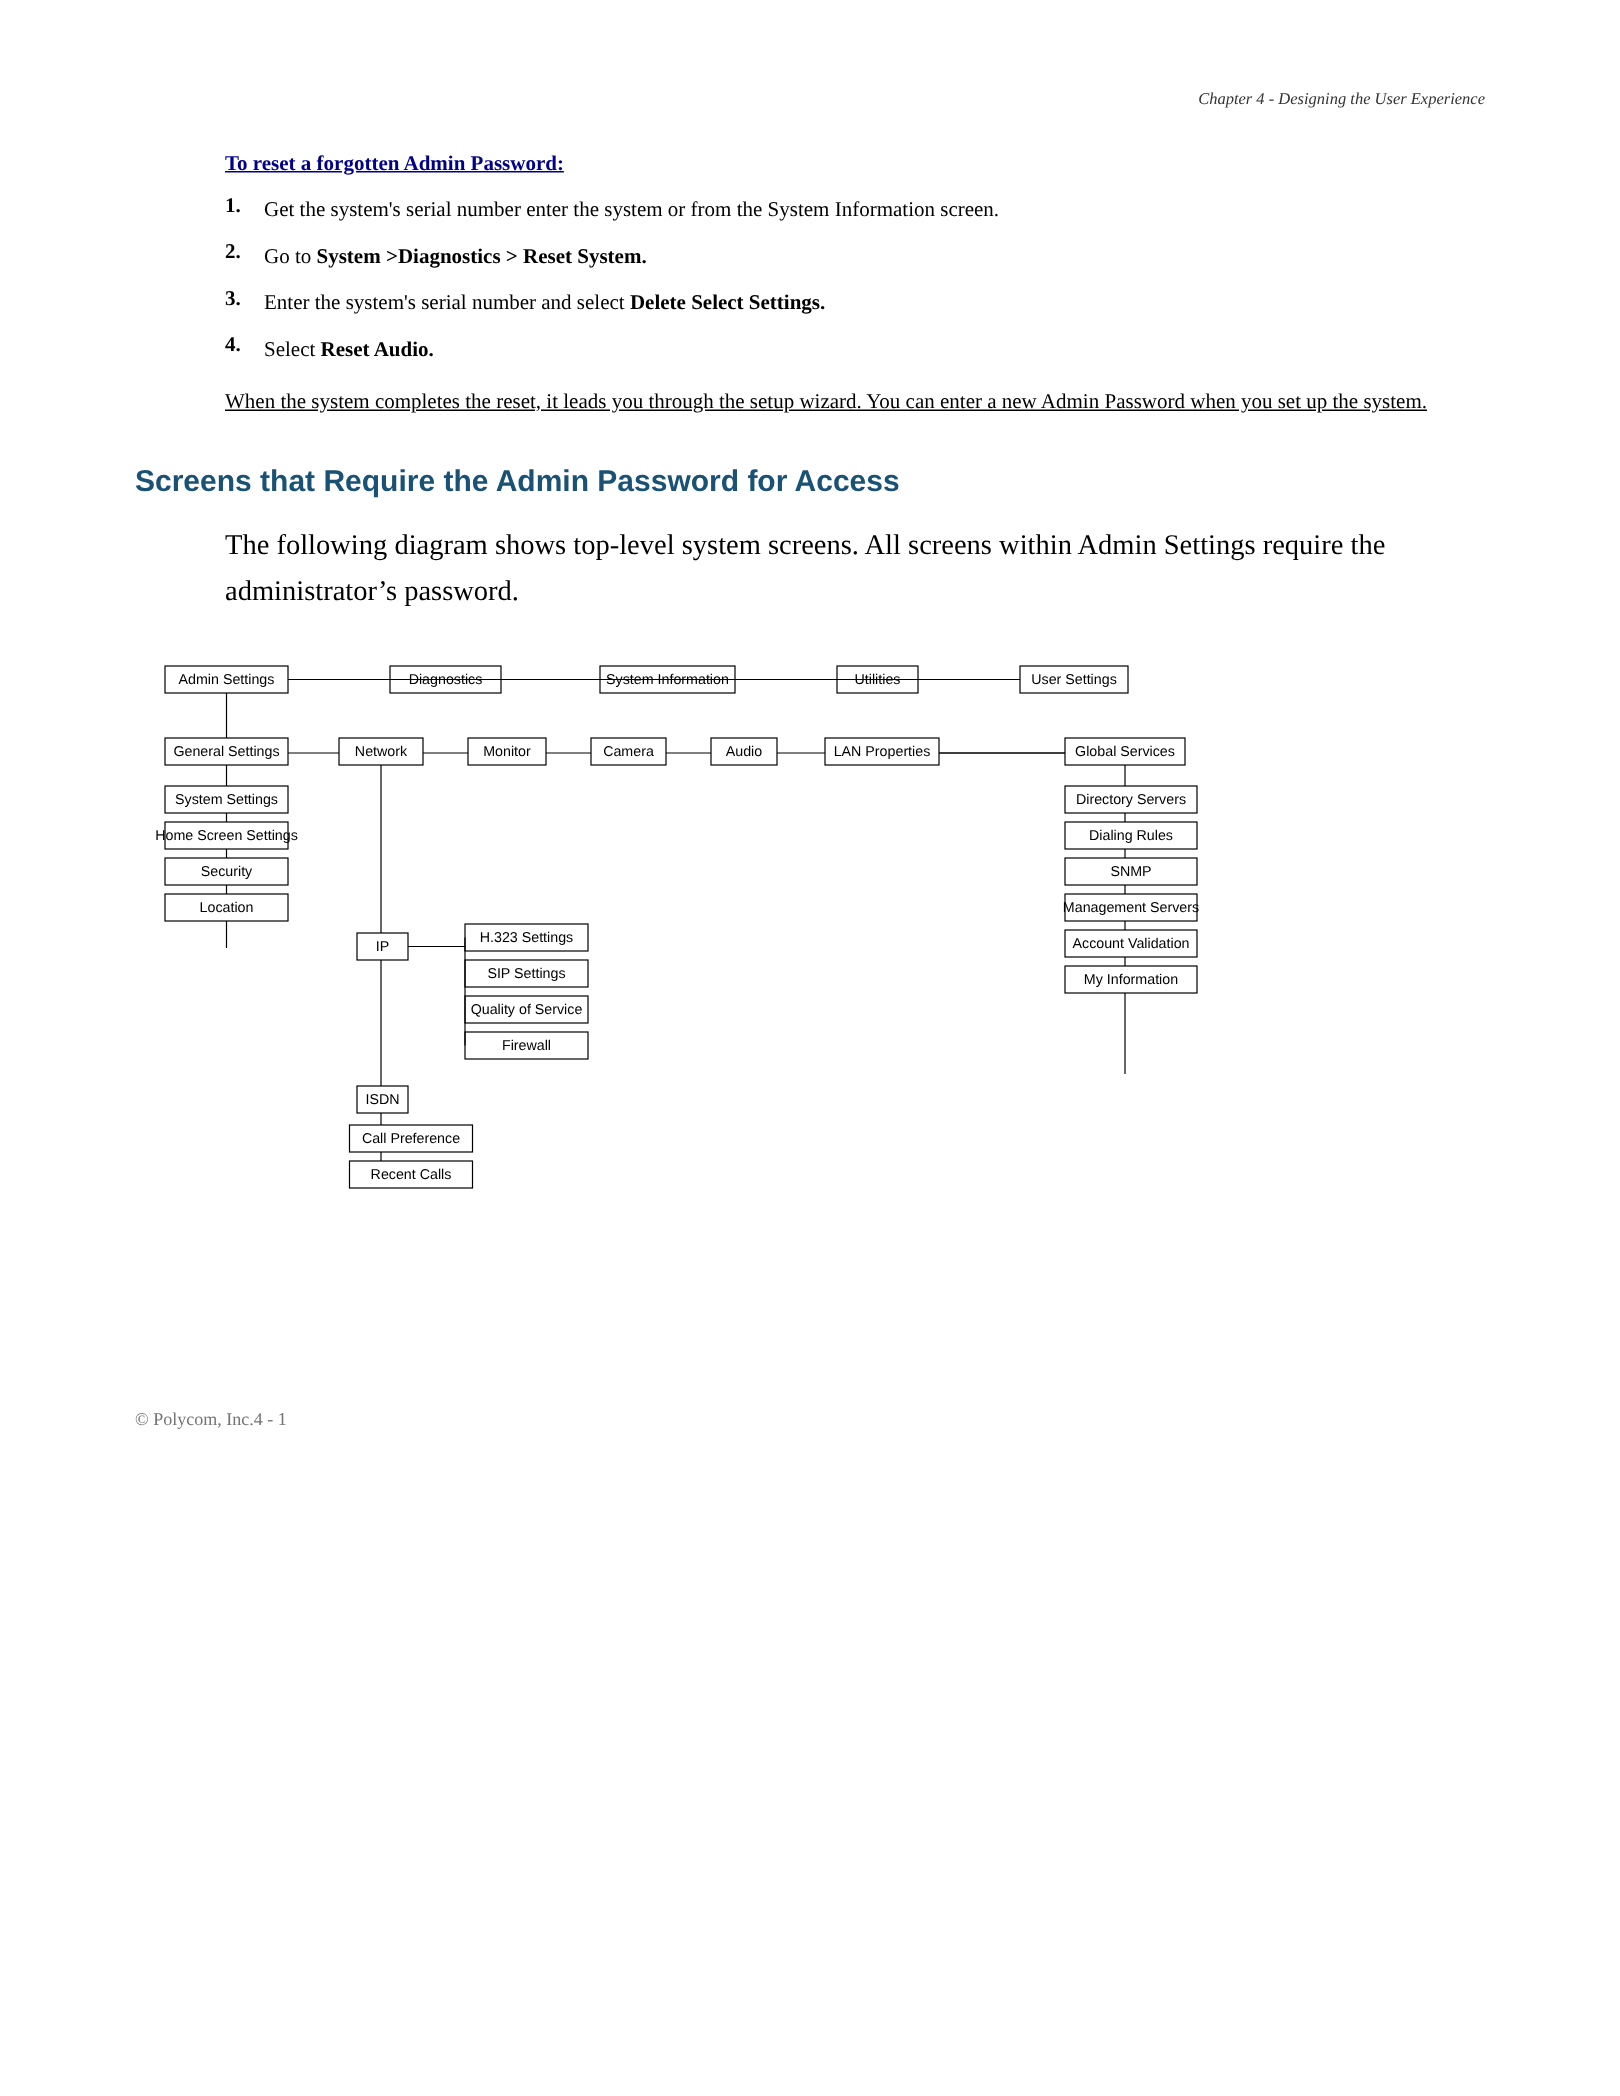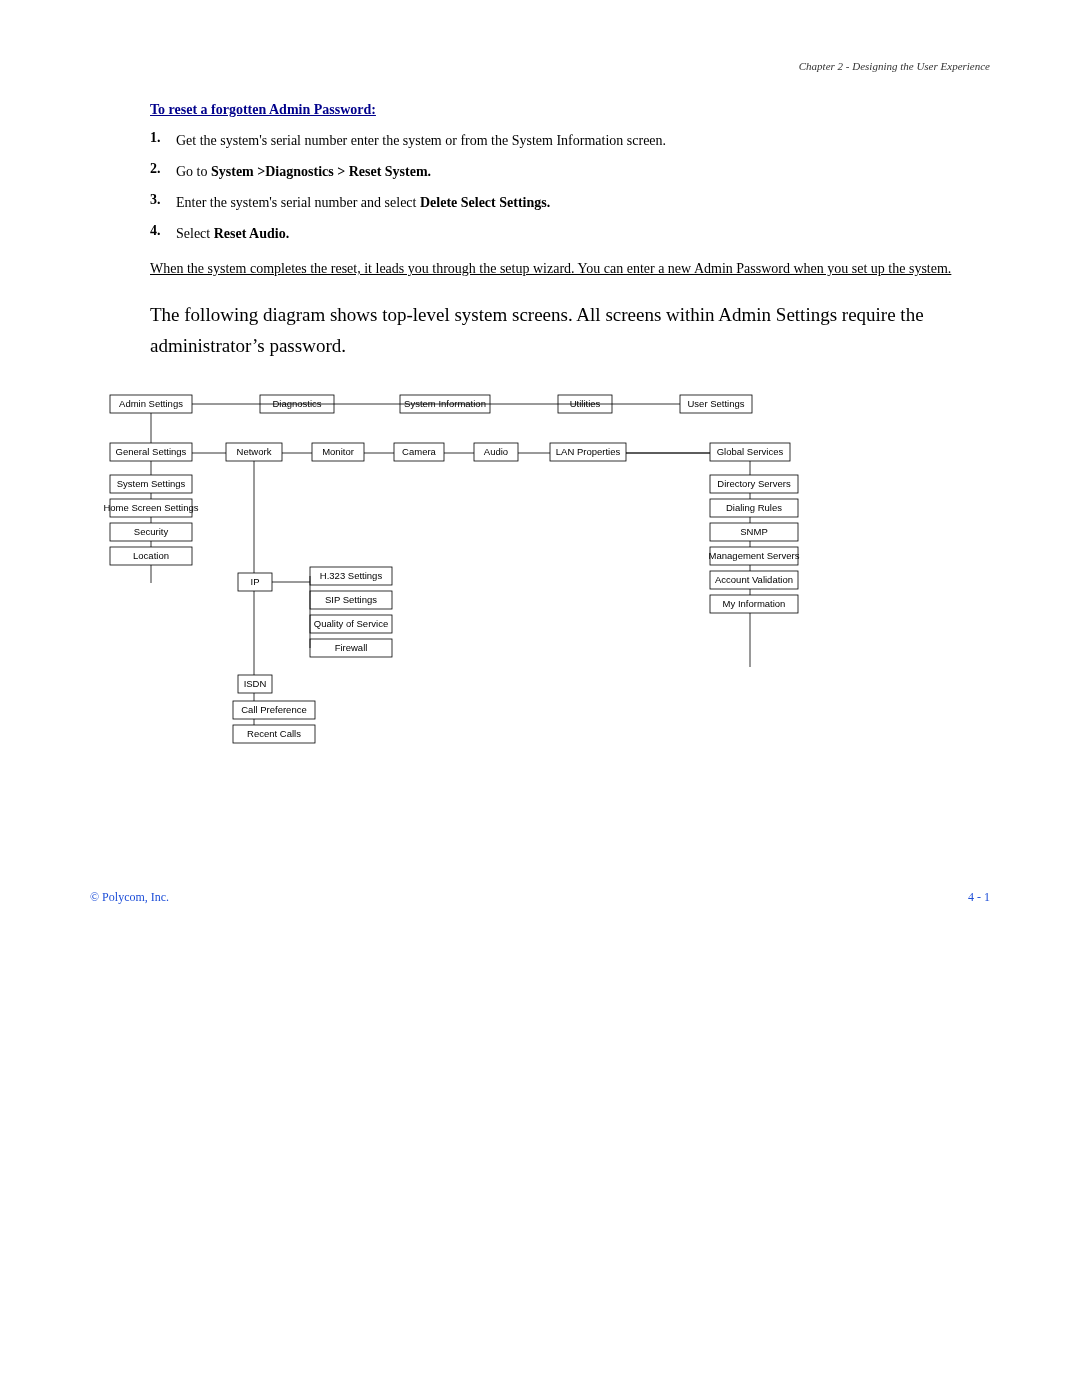--- a/index.html
+++ b/index.html
@@ -96,31 +96,31 @@
       stroke: #000;
       stroke-width: 0.8;
       fill: none;
     }
     .footer {
       position: absolute;
       bottom: 40px;
       left: 90px;
       right: 90px;
       display: flex;
-      justify-content: space-between;
+      justify-content: flex-start;
       font-size: 12px;
-      color: #1d4ed8;
+      color: #737373;
     }
   </style>
 </head>
 <body>
 
 <div class="page">
   <div class="header-right">
-    <span>Chapter 2 - Designing the User Experience</span>
+    <span>Chapter 4 - Designing the User Experience</span>
   </div>
 
   <div class="reset-section">
     <div class="reset-title">To reset a forgotten Admin Password:</div>
 
     <ol class="numbered-list">
       <li>
         <span class="list-num">1.</span>
         <span class="list-text">Get the system's serial number enter the system or from the System Information screen.</span>
       </li>
@@ -134,20 +134,21 @@
       </li>
       <li>
         <span class="list-num">4.</span>
         <span class="list-text">Select <strong>Reset Audio.</strong></span>
       </li>
     </ol>
 
     <p class="intro-para" style="margin-left:0; margin-top:14px;">When the system completes the reset, it leads you through the setup wizard. You can enter a new Admin Password when you set up the system.</p>
   </div>
 
+  <h2 class="section-title">Screens that Require the Admin Password for Access</h2>
 
   <p class="diagram-intro">The following diagram shows top-level system screens. All screens within Admin Settings require the administrator’s password.</p>
 
   <div class="diagram-container">
     <svg class="tree-diagram" viewBox="0 0 920 480" xmlns="http://www.w3.org/2000/svg">
 
       <rect class="node-box" x="20" y="10" width="82" height="18"></rect>
       <text class="node-text" x="61" y="22" text-anchor="middle">Admin Settings</text>
 
       <rect class="node-box" x="170" y="10" width="74" height="18"></rect>

